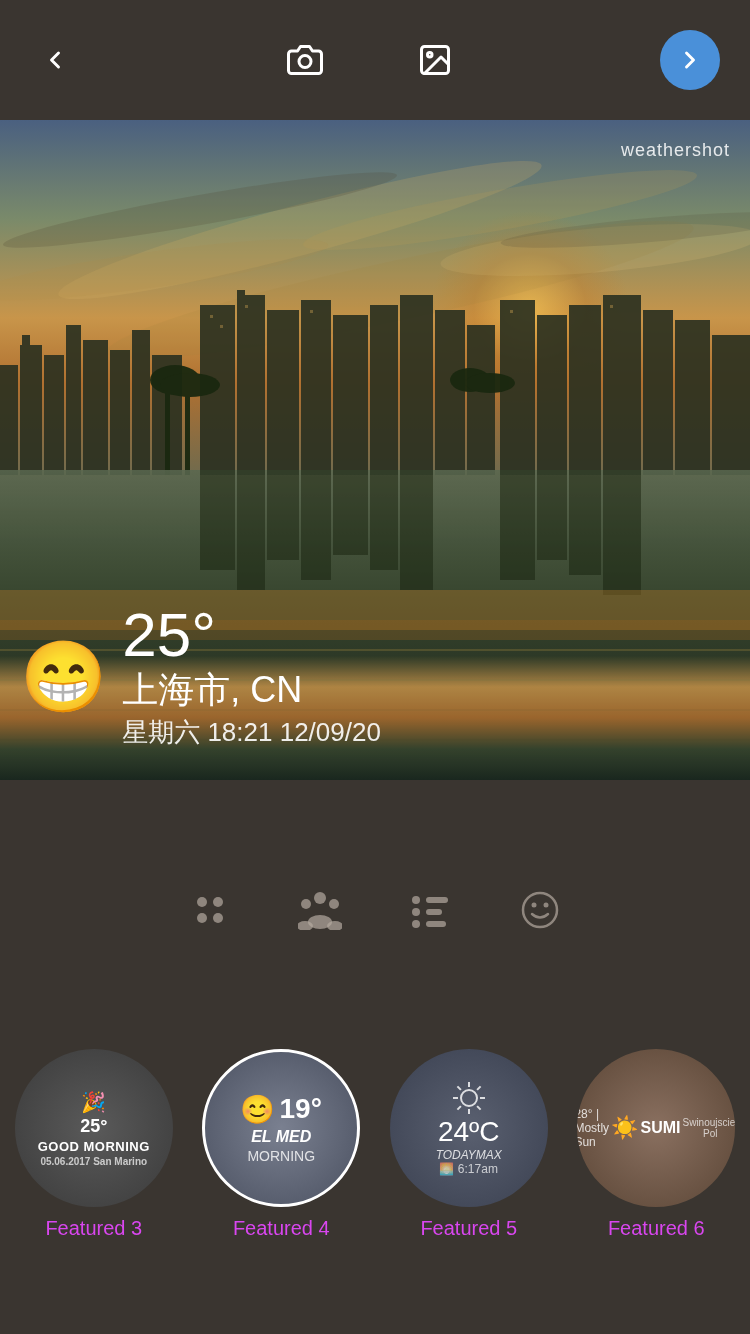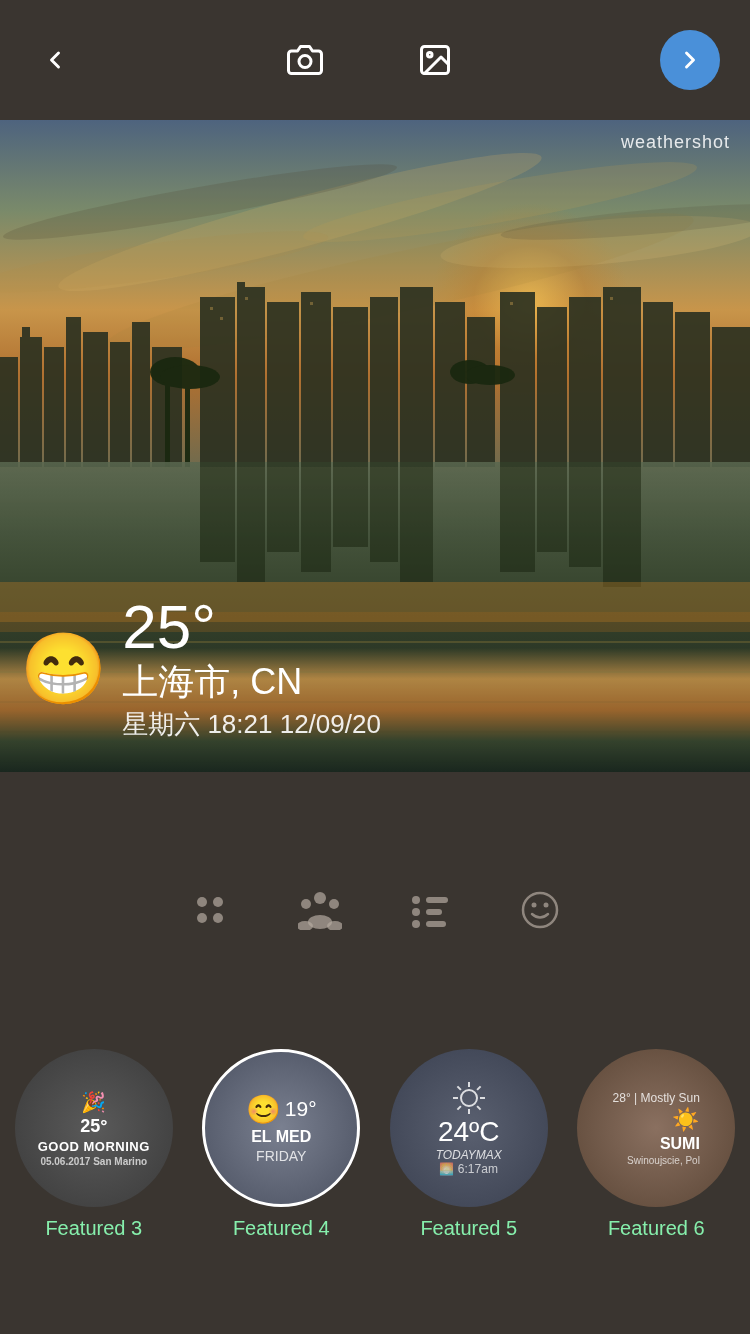--- a/index.html
+++ b/index.html
@@ -64,21 +64,21 @@
       background: #4a90d9;
       display: flex;
       align-items: center;
       justify-content: center;
       cursor: pointer;
     }
 
     
     .weather-image {
       position: absolute;
-      top: 112px;
+      top: 120px;
       left: 0;
       width: 750px;
       height: 660px;
       overflow: hidden;
     }
 
     .weather-image-bg {
       width: 100%;
       height: 100%;
       background: linear-gradient(
@@ -237,21 +237,21 @@
       background: radial-gradient(circle, #7a8090 0%, #4a5060 100%);
     }
     .featured-thumb-bg-5 {
       background: radial-gradient(circle, #5a6070 0%, #3a4050 100%);
     }
     .featured-thumb-bg-6 {
       background: radial-gradient(circle, #8a7060 0%, #5a4535 100%);
     }
 
     .featured-label {
-      color: #86efac;
+      color: #d946ef;
       font-size: 20px;
       text-align: center;
     }
 
     
     .feat3-inner {
       display: flex;
       flex-direction: column;
       align-items: center;
       justify-content: center;
@@ -293,28 +293,29 @@
       display: flex;
       align-items: center;
       gap: 4px;
     }
 
     .feat4-emoji {
       font-size: 28px;
     }
 
     .feat4-temp {
-      font-size: 21px;
-      font-weight: 400;
+      font-size: 28px;
+      font-weight: 700;
       text-align: center;
     }
 
     .feat4-location {
       font-size: 16px;
       font-weight: 600;
+      font-style: italic;
     }
 
     
     .feat5-inner {
       display: flex;
       flex-direction: column;
       align-items: center;
       justify-content: center;
       height: 100%;
       color: white;
@@ -333,22 +334,21 @@
     }
 
     .feat5-sunrise {
       font-size: 12px;
       color: rgba(255,255,255,0.7);
     }
 
     
     .feat6-inner {
       display: flex;
-      flex-direction: column;
-      align-items: flex-end;
+      align-items: center;
       justify-content: center;
       height: 100%;
       color: white;
       gap: 2px;
       padding: 4px;
     }
 
     .feat6-info {
       font-size: 12px;
       color: rgba(255,255,255,0.8);
@@ -599,21 +599,21 @@
   </div>
 
   <div class="featured-item">
     <div class="featured-thumb featured-thumb-bg-4 featured-thumb-4">
       <div class="feat4-inner">
         <div class="feat4-row">
           <span class="feat4-emoji">😊</span>
           <span class="feat4-temp">19°</span>
         </div>
         <span class="feat4-location">EL MED</span>
-        <span style="font-size:14px; color:rgba(255,255,255,0.8);">FRIDAY</span>
+        <span style="font-size:14px; color:rgba(255,255,255,0.8);">MORNING</span>
       </div>
     </div>
     <span class="featured-label">Featured 4</span>
   </div>
 
   <div class="featured-item">
     <div class="featured-thumb featured-thumb-bg-5">
       <div class="feat5-inner">
         <svg width="36" height="36" viewBox="0 0 36 36" xmlns="http://www.w3.org/2000/svg">
           <circle cx="18" cy="18" r="8" fill="none" stroke="rgba(255,255,255,0.8)" stroke-width="2"></circle>

